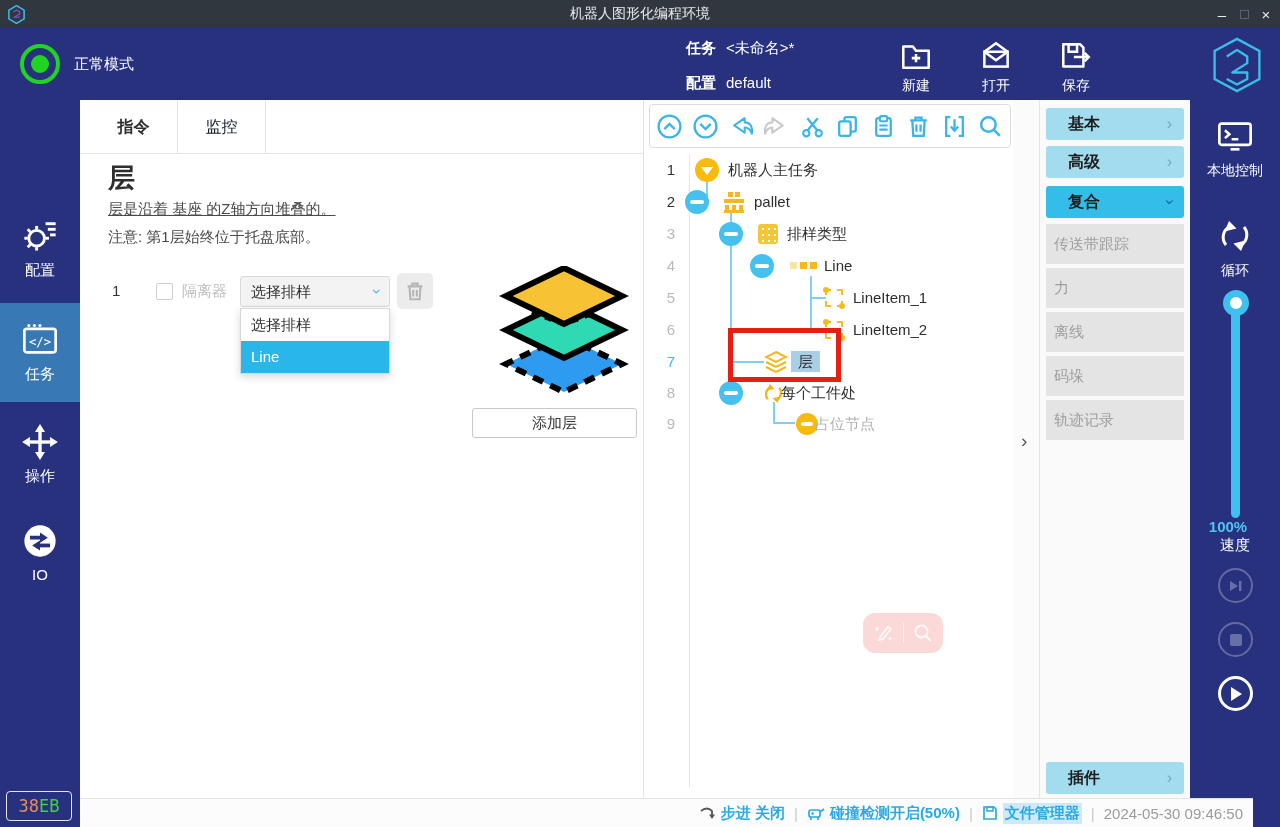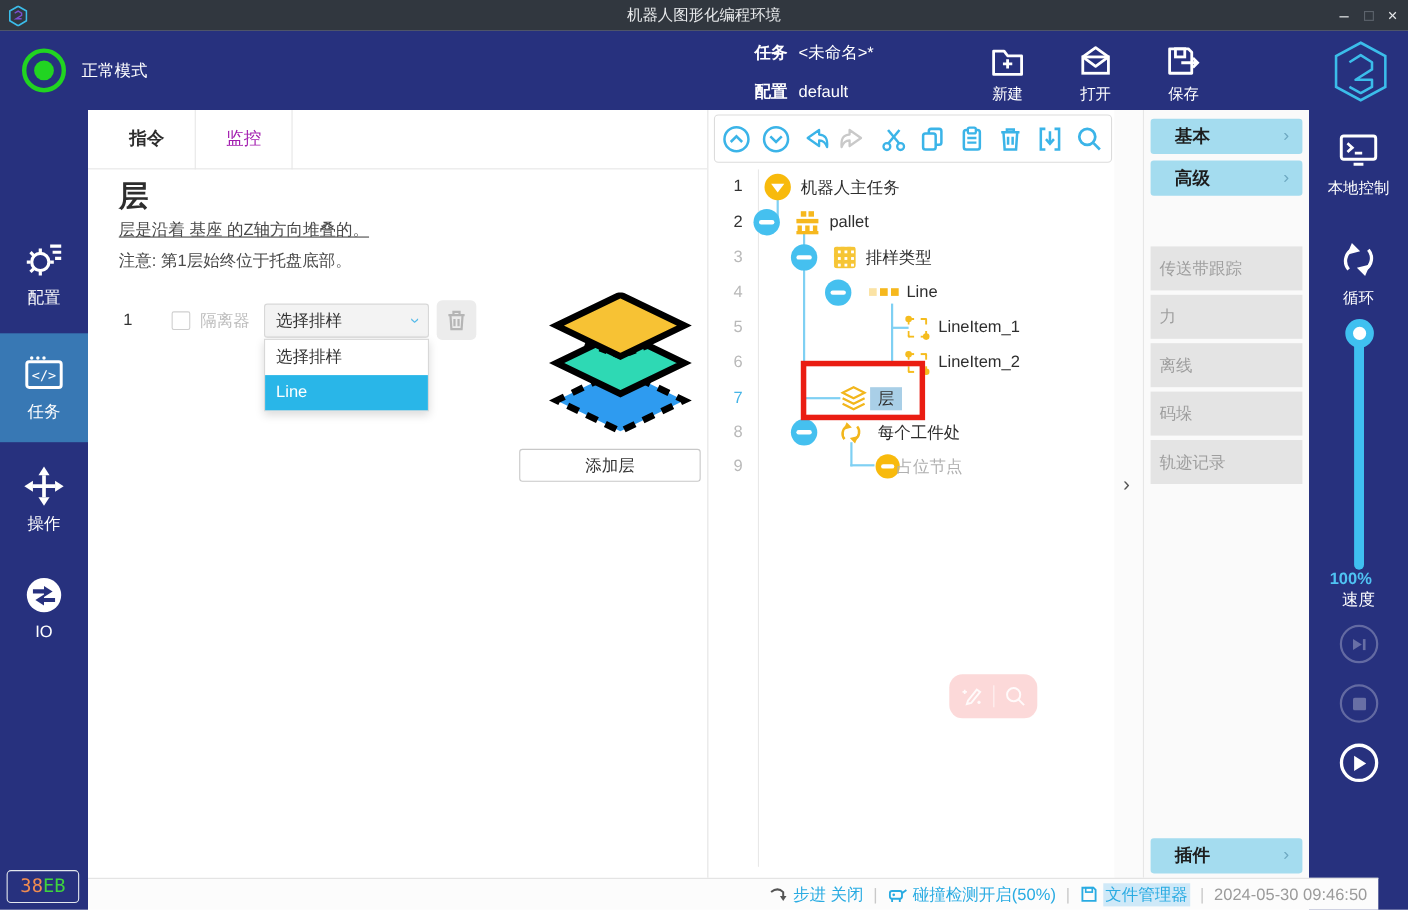--- a/index.html
+++ b/index.html
@@ -32,21 +32,21 @@
 
   
   #left-rail { position:absolute; left:0; top:100px; width:80px; height:727px; background:#27317e; }
   .rail-item { position:absolute; left:0; width:80px; height:92px; display:flex; flex-direction:column; align-items:center; justify-content:center; color:#fff; cursor:pointer; }
   .rail-item span { font-size:15px; margin-top:6px; }
   .rail-item.active { background:#3878b4; height:99px; }
 
   
   #main-panel { position:absolute; left:80px; top:100px; width:563px; height:698px; background:#fff; }
   #tabstrip { position:absolute; left:0; top:0; right:0; height:54px; border-bottom:1px solid #e6e6e6; display:flex; padding-left:10px; }
-  .tab { width:88px; height:54px; line-height:54px; text-align:center; font-size:16px; color:#a21caf; border-right:1px solid #e6e6e6; cursor:pointer; }
+  .tab { width:88px; height:54px; line-height:54px; text-align:center; font-size:16px; color:#0f172a; border-right:1px solid #e6e6e6; cursor:pointer; }
   .tab.active { color:#2e2e2e; font-weight:bold; }
   #main-title { position:absolute; left:28px; top:60px; font-size:27px; font-weight:600; color:#2e2e2e; }
   .desc { position:absolute; left:28px; font-size:15px; color:#4a4a4a; }
   #desc1 { top:100px;text-decoration:underline; } #desc2 { top:128px; }
   #row-index { position:absolute; left:32px; top:182px; font-size:15px; color:#333; }
   #sep-check { position:absolute; left:76px; top:183px; width:17px; height:17px; border:1px solid #cfcfcf; background:#fff; border-radius:2px; cursor:pointer; }
   #sep-label { position:absolute; left:102px; top:182px; font-size:15px; color:#bdbdbd; }
   #dd { position:absolute; left:160px; top:176px; width:150px; height:31px; background:#f3f3f3; border:1px solid #d8d8d8; border-radius:3px; font-size:15px; color:#333; line-height:29px; padding-left:10px; cursor:pointer; }
   #dd .chev { position:absolute; right:9px; top:0; color:#52b9e9; transform:rotate(90deg); font-size:16px; line-height:29px; }
   #dd-list { position:absolute; left:160px; top:208px; width:150px; background:#fff; border:1px solid #d8d8d8; box-shadow:0 3px 8px rgba(0,0,0,.15); z-index:6; }
@@ -103,21 +103,21 @@
   .rr-label { position:absolute; left:0; width:90px; text-align:center; font-size:14px; color:#fff; }
   #slider-track { position:absolute; left:41px; top:202px; width:9px; height:216px; border-radius:5px; background:#3fc0f0; cursor:pointer; }
   #slider-knob { position:absolute; left:33px; top:190px; width:26px; height:26px; border-radius:50%; border:7px solid #3fc0f0; background:#fff; cursor:grab; z-index:2; }
   #speed-val { position:absolute; left:0; width:76px; top:418px; text-align:center; color:#4fc3f3; font-weight:bold; font-size:15px; }
   #speed-lab { position:absolute; left:0; width:90px; top:436px; text-align:center; font-size:15px; }
   .pbtn { position:absolute; left:28px; width:35px; height:35px; border-radius:50%; border:2px solid rgba(255,255,255,.28); display:flex; align-items:center; justify-content:center; cursor:pointer; }
   .pbtn.play { border:3px solid #fff; }
 
   
   #status-bar { position:absolute; left:80px; top:798px; width:1173px; height:29px; background:#fcfcfc; border-top:1px solid #e2e2e2; display:flex; align-items:center; justify-content:flex-end; gap:9px; padding-right:10px; font-size:15px; z-index:8; }
-  .sb-blue { color:#29abe2; font-weight:normal; display:flex; align-items:center; gap:5px; }
+  .sb-blue { color:#29abe2; font-weight:bold; display:flex; align-items:center; gap:5px; }
   .sb-sep { color:#c9c9c9; font-weight:normal; }
   #sb-filemgr { background:#cfe9f8; padding:1px 2px; }
   #sb-time { color:#9b9b9b; }
   #badge { position:absolute; left:6px; top:791px; width:66px; height:30px; border:1px solid #e3e7ed; border-radius:4px; display:flex; align-items:center; justify-content:center; font-family:"DejaVu Sans Mono",monospace; font-size:17px; z-index:9; }
   #badge .b1 { color:#f08c50; } #badge .b2 { color:#3ed43e; }
 </style>
 </head>
 <body>
 
 <div id="titlebar">
@@ -396,21 +396,21 @@
   </div>
   <div class="trow" style="top:277px">
     <span class="num">8</span>
     <span class="mcircle" style="left:75px"></span>
     <svg style="position:absolute;left:118px;top:5px" width="23" height="23" viewBox="0 0 24 24">
         <path d="M6 18 A8 8 0 0 1 8 6" fill="none" stroke="#f2b61c" stroke-width="2.4"></path>
         <polygon points="8,2 13,7 5,9" fill="#f2b61c"></polygon>
         <path d="M18 6 a8 8 0 0 1 -2 12" fill="none" stroke="#f2b61c" stroke-width="2.4"></path>
         <polygon points="16,22 11,17 19,15" fill="#f2b61c"></polygon>
       </svg>
-    <span class="tlabel" style="left:154px">每个工件处</span>
+    <span class="tlabel" style="left:137px">每个工件处</span>
   </div>
   <div class="trow" style="top:308px">
     <span class="num">9</span>
     <span class="ph-ico" style="left:152px"></span>
     <span class="tlabel dim" style="left:171px">占位节点</span>
   </div>
 
   <div id="red-marker"></div>
 
   <div id="ai-pill">
@@ -430,20 +430,24 @@
   <span class="chev">›</span>
 </div>
 
 <div id="right-panel">
   <div class="cat-btn" style="top:8px">
     <span>基本</span>
     <span class="chev">›</span>
   </div>
   <div class="cat-btn" style="top:46px">
     <span>高级</span>
+    <span class="chev">›</span>
+  </div>
+  <div class="cat-btn open" style="top:86px">
+    <span>复合</span>
     <span class="chev">›</span>
   </div>
   <div class="cat-item" style="top:124px">传送带跟踪</div>
   <div class="cat-item" style="top:168px">力</div>
   <div class="cat-item" style="top:212px">离线</div>
   <div class="cat-item" style="top:256px">码垛</div>
   <div class="cat-item" style="top:300px">轨迹记录</div>
   <div class="cat-btn" style="top:662px">
     <span>插件</span>
     <span class="chev">›</span>

